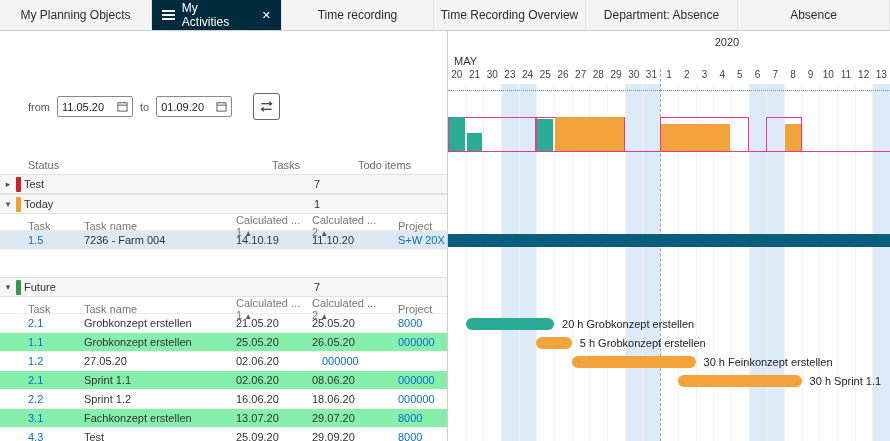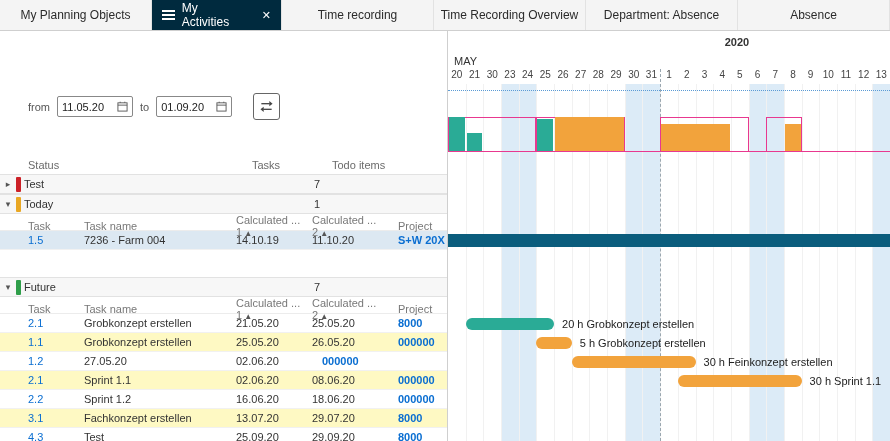--- a/index.html
+++ b/index.html
@@ -20,32 +20,32 @@
   .gantt{flex:1;position:relative;border-left:1px solid #cfcfcf;background:#fff;overflow:hidden}
 
   
   .filter{position:absolute;top:62px;left:28px;display:flex;align-items:center;gap:7px;color:#555}
   .dinput{width:76px;height:21px;border:1px solid #888;border-radius:2px;background:#fff;display:flex;align-items:center;justify-content:space-between;padding:0 4px;color:#222;cursor:pointer}
   .refresh{width:27px;height:27px;border:1px solid #666;border-radius:3px;background:#fff;display:flex;align-items:center;justify-content:center;margin-left:14px;cursor:pointer}
 
   
   .table{position:absolute;top:125px;left:0;right:0}
   .thead{display:grid;grid-template-columns:28px 224px 80px 115px;height:18px;align-items:center;color:#6b6b6b}
-  .thead .r{text-align:left}
+  .thead .r{text-align:center}
   .pr12{padding-right:12px}.pr10{padding-right:10px}
   .grow{display:grid;grid-template-columns:16px 8px 228px 80px auto;height:20px;align-items:center;background:#f7f7f7;border-top:1px solid #e2e2e2;border-bottom:1px solid #e2e2e2;cursor:pointer}
   .chev{font-size:9px;color:#555;text-align:center}
   .accent{width:5px;height:15px;border-radius:1px}
   .count{text-align:right;padding-right:12px}
   .srow{display:grid;grid-template-columns:28px 56px 152px 76px 76px 59px;height:17px;align-items:center;color:#787878;border-bottom:1px solid #ececec;background:#fff}
   .drow{display:grid;grid-template-columns:28px 56px 152px 76px 76px 59px;height:19px;align-items:center;border-bottom:1px solid #f1f1f1;cursor:pointer}
-  .drow.alt{background:#fef9c3}
+  .drow.alt{background:#86efac}
   .drow.sel{background:#dce8f2}
   .link{color:#0a6ed1}
-  .proj{color:#0a6ed1;font-weight:700;padding-left:10px;white-space:nowrap}
+  .proj{color:#0a6ed1;font-weight:400;padding-left:10px;white-space:nowrap}
   .pl10{padding-left:10px}
   .spacer{height:27px}
   .sort{font-size:8px;margin-left:2px;color:#555}
 
   
   .gyear{position:absolute;top:5px;width:160px;text-align:center;color:#333}
   .gmonth{position:absolute;top:24px;left:6px;color:#333}
   .gdays{position:absolute;top:38px;left:0;right:0;height:15px;display:flex}
   .gday{flex:1;text-align:center;font-size:10px;color:#444}
   .gbody{position:absolute;top:53px;bottom:0;left:0;right:0}
@@ -234,21 +234,21 @@
             <div>Test</div>
             <div>25.09.20</div>
             <div>29.09.20</div>
             <div class="proj">8000</div>
           </div>
         </div>
     </div>
   </div>
 
   <div class="gantt">
-    <div class="gyear" id="gyear" style="left: 209px; font-weight: bold;">2020</div>
+    <div class="gyear" id="gyear" style="left: 199px;">2020</div>
     <div class="gmonth">MAY</div>
     <div class="gdays" id="gdays">
         <div class="gday">20</div>
         <div class="gday">21</div>
         <div class="gday">30</div>
         <div class="gday">23</div>
         <div class="gday">24</div>
         <div class="gday">25</div>
         <div class="gday">26</div>
         <div class="gday">27</div>

